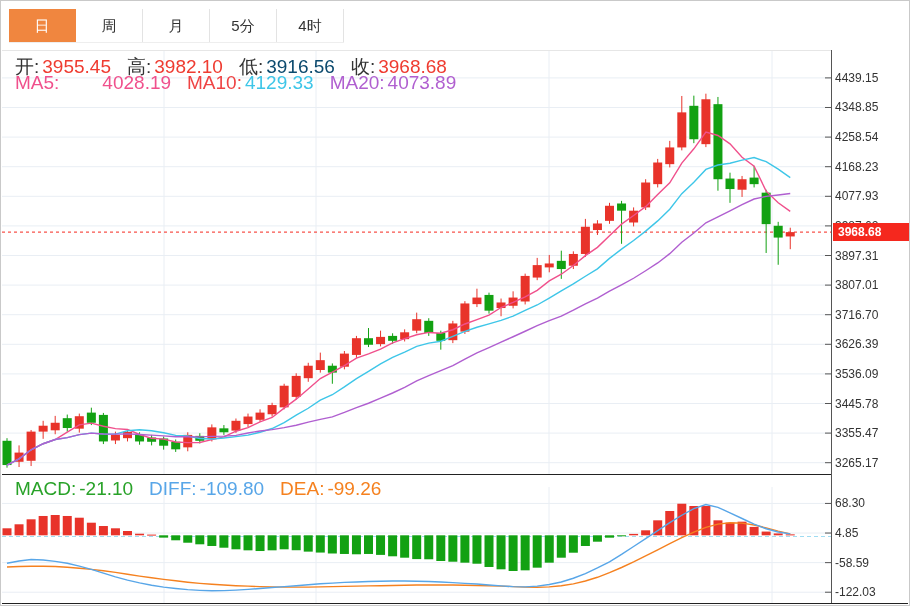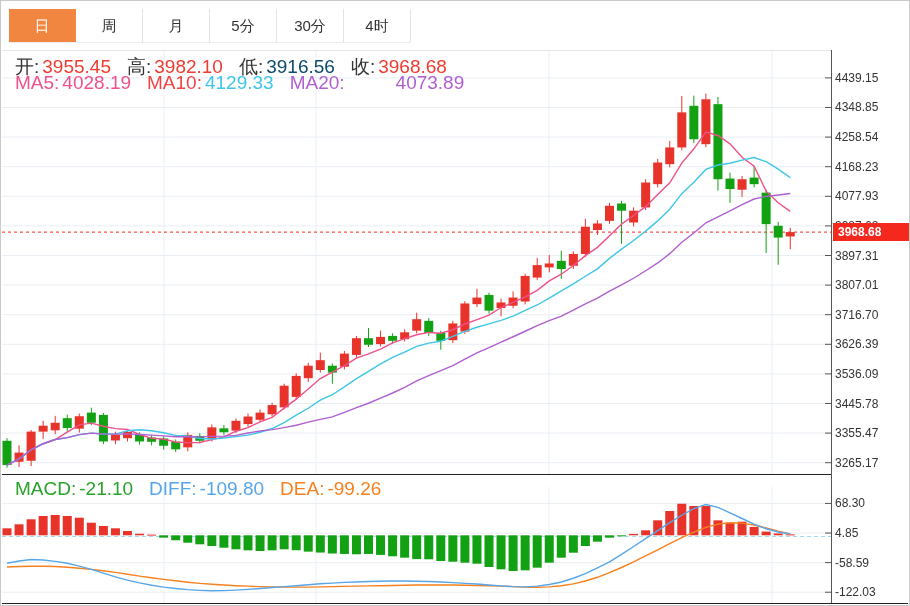--- a/index.html
+++ b/index.html
@@ -298,34 +298,33 @@
         <polyline points="6,566.0240399999999 18.05,565.55751 30.1,565.3242449999999 42.150000000000006,565.3242449999999 54.2,565.55751 66.25,566.257305 78.30000000000001,567.1903649999999 90.35000000000001,568.35669 102.4,569.75628 114.45,571.3891349999999 126.5,573.2552549999999 138.55,575.121375 150.60000000000002,576.75423 162.65,578.387085 174.70000000000002,579.786675 186.75,581.1862649999999 198.8,582.35259 210.85000000000002,583.2856499999999 222.9,583.9854449999999 234.95000000000002,584.6852399999999 247,585.1517699999999 259.05,585.6183 271.1,585.8515649999999 283.15000000000003,586.08483 295.20000000000005,586.08483 307.25,586.08483 319.3,585.8515649999999 331.35,585.6183 343.40000000000003,585.3850349999999 355.45000000000005,585.1517699999999 367.5,584.918505 379.55,584.6852399999999 391.6,584.451975 403.65000000000003,584.21871 415.70000000000005,583.9854449999999 427.75,583.9854449999999 439.8,583.9854449999999 451.85,583.9854449999999 463.90000000000003,584.21871 475.95000000000005,584.451975 488,584.6852399999999 500.05,585.1517699999999 512.1,585.6183 524.15,586.08483 536.2,586.318095 548.25,585.8515649999999 560.3000000000001,584.6852399999999 572.35,582.81912 584.4000000000001,580.0199399999999 596.45,576.2877 608.5,571.6224 620.5500000000001,566.4905699999999 632.6,560.89221 644.6500000000001,554.82732 656.7,548.76243 668.75,542.69754 680.8000000000001,536.6326499999999 692.85,531.0342899999999 704.9000000000001,526.3689899999999 716.95,523.1032799999999 729,521.7036899999999 741.0500000000001,522.17022 753.1,524.03634 765.1500000000001,526.83552 777.2,530.10123 789.25,532.90041" fill="none" stroke="#f5811f" stroke-width="1.4"></polyline>
         <polyline points="6,562.2918 18.05,559.9591499999999 30.1,558.5595599999999 42.150000000000006,559.02609 54.2,560.4256799999999 66.25,562.2918 78.30000000000001,565.09098 90.35000000000001,568.35669 102.4,572.08893 114.45,575.8211699999999 126.5,579.08688 138.55,581.8860599999999 150.60000000000002,584.21871 162.65,586.08483 174.70000000000002,587.48442 186.75,588.6507449999999 198.8,589.3505399999999 210.85000000000002,589.81707 222.9,589.583805 234.95000000000002,589.117275 247,588.41748 259.05,587.48442 271.1,586.5513599999999 283.15000000000003,585.6183 295.20000000000005,584.6852399999999 307.25,583.75218 319.3,582.81912 331.35,582.119325 343.40000000000003,581.4195299999999 355.45000000000005,580.953 367.5,580.4864699999999 379.55,580.253205 391.6,580.0199399999999 403.65000000000003,580.0199399999999 415.70000000000005,580.253205 427.75,580.4864699999999 439.8,580.953 451.85,581.652795 463.90000000000003,582.35259 475.95000000000005,583.052385 488,583.9854449999999 500.05,584.918505 512.1,585.6183 524.15,585.8515649999999 536.2,585.1517699999999 548.25,583.518915 560.3000000000001,580.953 572.35,577.2207599999999 584.4000000000001,572.5554599999999 596.45,566.9571 608.5,560.89221 620.5500000000001,553.42773 632.6,545.49672 644.6500000000001,537.56571 656.7,529.6347 668.75,521.7036899999999 680.8000000000001,514.23921 692.85,507.70778999999993 704.9000000000001,503.50901999999996 716.95,506.30819999999994 729,511.90655999999996 741.0500000000001,517.50492 753.1,523.1032799999999 765.1500000000001,527.7685799999999 777.2,531.0342899999999 789.25,532.90041" fill="none" stroke="#58a6e8" stroke-width="1.4"></polyline>
       </g>
   </svg>
 
   <div class="tabbar" id="tabbar">
       <div class="tab active">日</div>
       <div class="tab">周</div>
       <div class="tab">月</div>
       <div class="tab">5分</div>
-      <div class="tab">30分</div>
       <div class="tab">4时</div>
     </div>
 
   <div class="legend legend-ohlc" id="ohlc-legend">
       <span class="item"><span class="lbl" style="color: rgb(51, 51, 51);">开:</span><span style="color: rgb(239, 59, 48);">3955.45</span></span>
       <span class="item"><span class="lbl" style="color: rgb(51, 51, 51);">高:</span><span style="color: rgb(239, 59, 48);">3982.10</span></span>
       <span class="item"><span class="lbl" style="color: rgb(51, 51, 51);">低:</span><span style="color: #0c4a6e; text-align: right;">3916.56</span></span>
       <span class="item"><span class="lbl" style="color: rgb(51, 51, 51);">收:</span><span style="color: rgb(239, 59, 48);">3968.68</span></span>
     </div>
   <div class="legend legend-ma" id="ma-legend">
-      <span class="item"><span class="lbl" style="color: rgb(240, 80, 140);">MA5:</span><span style="color: rgb(240, 80, 140);">4028.19</span></span>
+      <span class="item"><span class="lbl" style="color: rgb(240, 80, 140);">MA5:</span><span style="color: rgb(240, 80, 140); margin-left: 40px;">4028.19</span></span>
       <span class="item"><span class="lbl" style="color: #ef4444;">MA10:</span><span style="color: rgb(62, 198, 232);">4129.33</span></span>
-      <span class="item"><span class="lbl" style="color: rgb(176, 95, 208);">MA20:</span><span style="color: rgb(176, 95, 208); margin-left: 48px;">4073.89</span></span>
+      <span class="item"><span class="lbl" style="color: rgb(176, 95, 208);">MA20:</span><span style="color: rgb(176, 95, 208);">4073.89</span></span>
     </div>
   <div class="legend legend-macd" id="macd-legend">
       <span class="item"><span class="lbl" style="color: rgb(40, 162, 40);">MACD:</span><span style="color: rgb(40, 162, 40);">-21.10</span></span>
       <span class="item"><span class="lbl" style="color: rgb(88, 166, 232);">DIFF:</span><span style="color: rgb(88, 166, 232);">-109.80</span></span>
       <span class="item"><span class="lbl" style="color: rgb(245, 129, 31);">DEA:</span><span style="color: rgb(245, 129, 31);">-99.26</span></span>
     </div>
 
   <div class="marker">3968.68</div>
 </div>
 

